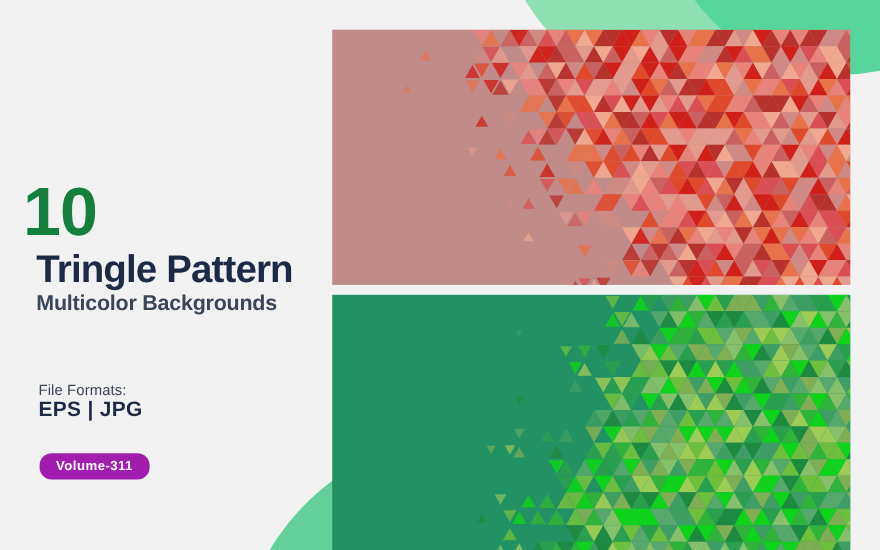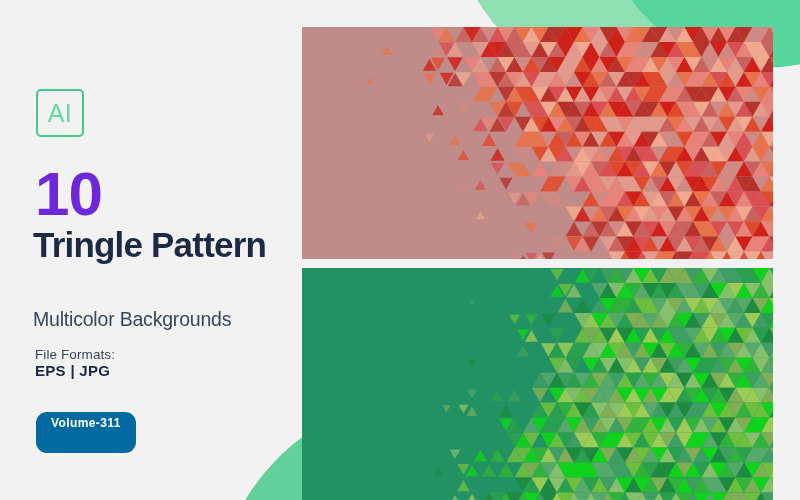--- a/index.html
+++ b/index.html
@@ -76,25 +76,25 @@
     font-family: "Liberation Sans", sans-serif;
     font-size: 25px;
     font-weight: 400;
     letter-spacing: 0.5px;
     color: #66d8a4;
     line-height: 1;
   }
 
   #count-number {
     position: absolute;
-    left: 35px;
+    left: 21px;
     top: 163px;
     font-size: 62px;
     font-weight: bold;
-    color: #6d28d9;
+    color: #15803d;
     letter-spacing: -1px;
     line-height: 1;
   }
 
   #title-main {
     position: absolute;
     left: 33px;
     top: 227px;
     font-size: 35px;
     font-weight: bold;
@@ -102,52 +102,51 @@
     letter-spacing: -0.8px;
     line-height: 1;
     white-space: nowrap;
   }
 
   #title-sub {
     position: absolute;
     left: 33px;
     top: 264px;
     font-size: 19.5px;
-    font-weight: 400;
+    font-weight: 700;
     color: #3b4559;
     line-height: 1.25;
     letter-spacing: -0.2px;
-    margin-top: 43px;
   }
 
   #formats-label {
     position: absolute;
     left: 35px;
     top: 347px;
     font-size: 13.5px;
     font-weight: 400;
     color: #3b4559;
     letter-spacing: 0.1px;
   }
   #formats-value {
     position: absolute;
     left: 35px;
     top: 362px;
-    font-size: 15px;
+    font-size: 19px;
     font-weight: bold;
     color: #1d2a45;
     letter-spacing: 0.3px;
   }
 
   #volume-badge {
     position: absolute;
     left: 36px;
     top: 412px;
-    padding: 4px 15px 22px 15px;
-    background: #0369a1;
+    padding: 4px 15px 5px 15px;
+    background: #a21caf;
     border-radius: 11px;
     color: #ffffff;
     font-size: 12px;
     font-weight: bold;
     letter-spacing: 0.4px;
     line-height: 1.25;
   }
 
   
   .panel {
@@ -179,23 +178,20 @@
 <body>
 
 <div id="stage">
 
   <div class="blob" id="blob-top-light"></div>
   <div class="blob" id="blob-top-mid"></div>
   <div class="blob" id="blob-bottom"></div>
 
   <div id="info-col">
 
-    <div id="ai-badge">
-      <span class="ai-text">AI</span>
-    </div>
 
     <div id="count-number">10</div>
 
     <div id="title-main">Tringle Pattern</div>
 
     <div id="title-sub">
       <div>Multicolor Backgrounds</div>
     </div>
 
     <div id="formats-label">File Formats:</div>

